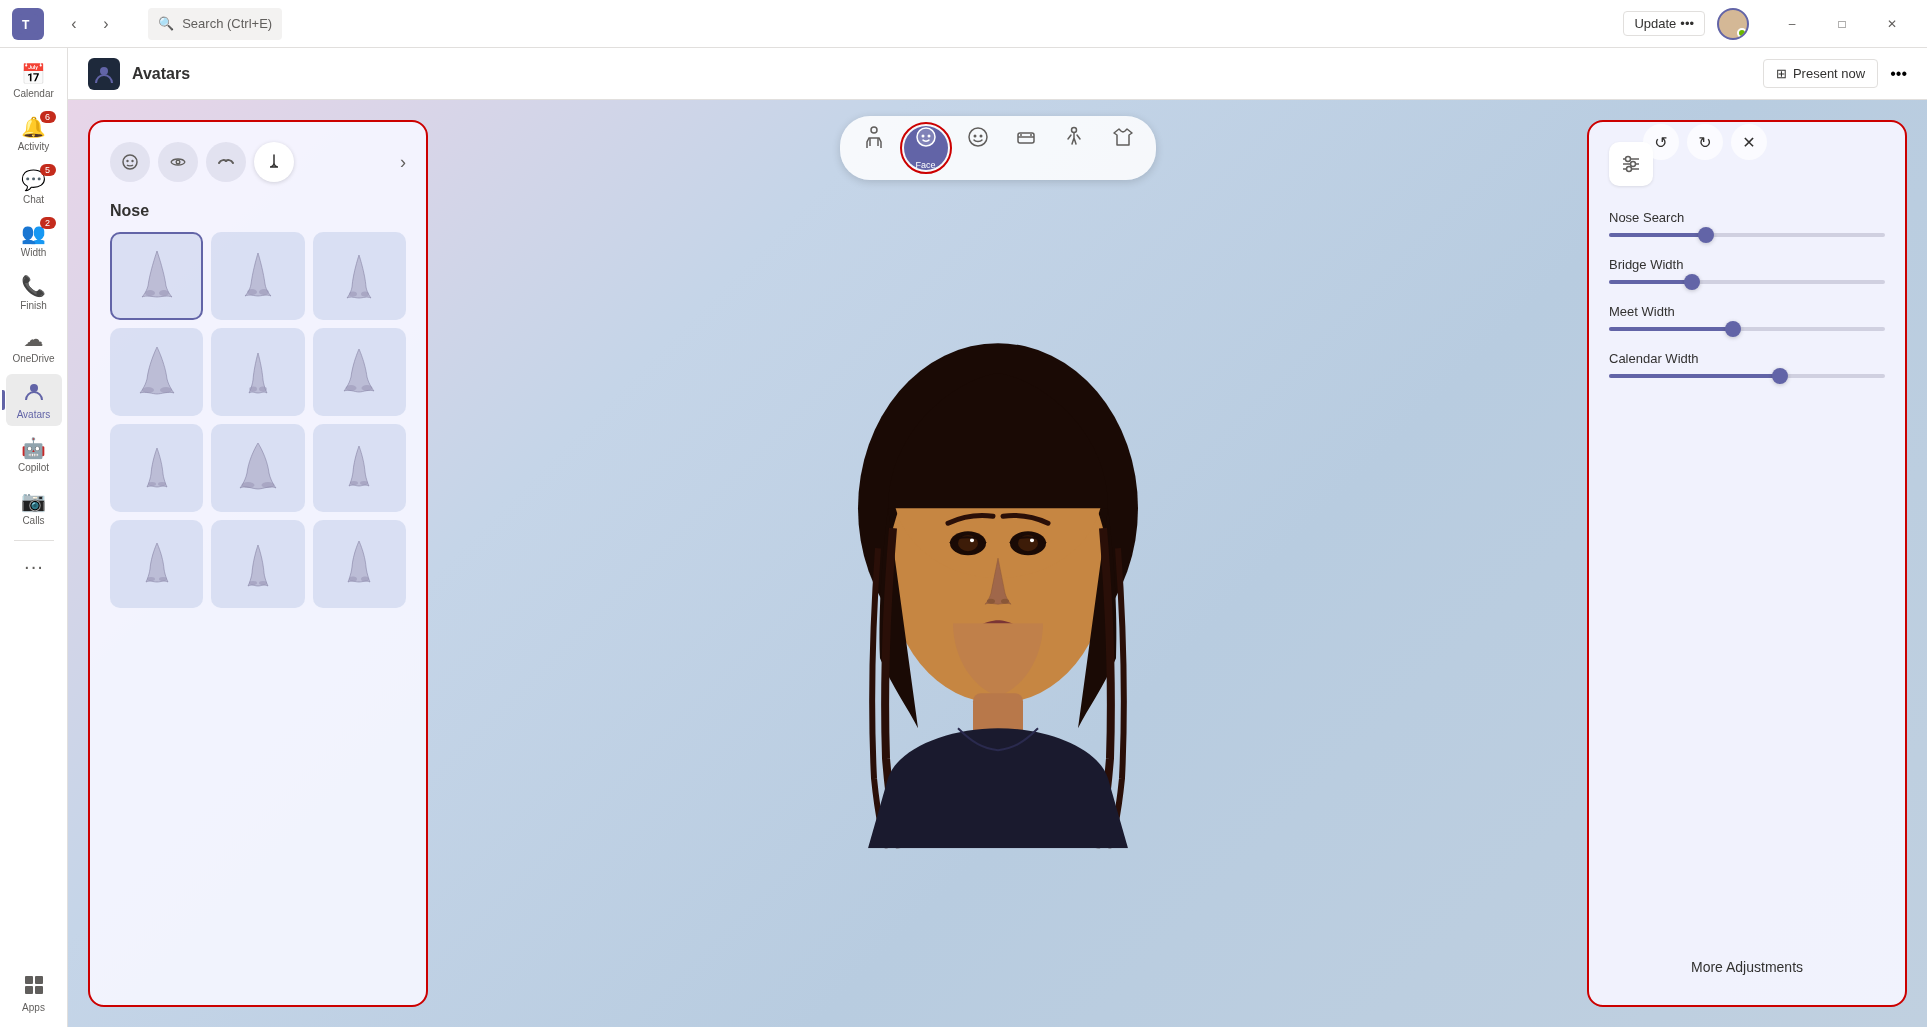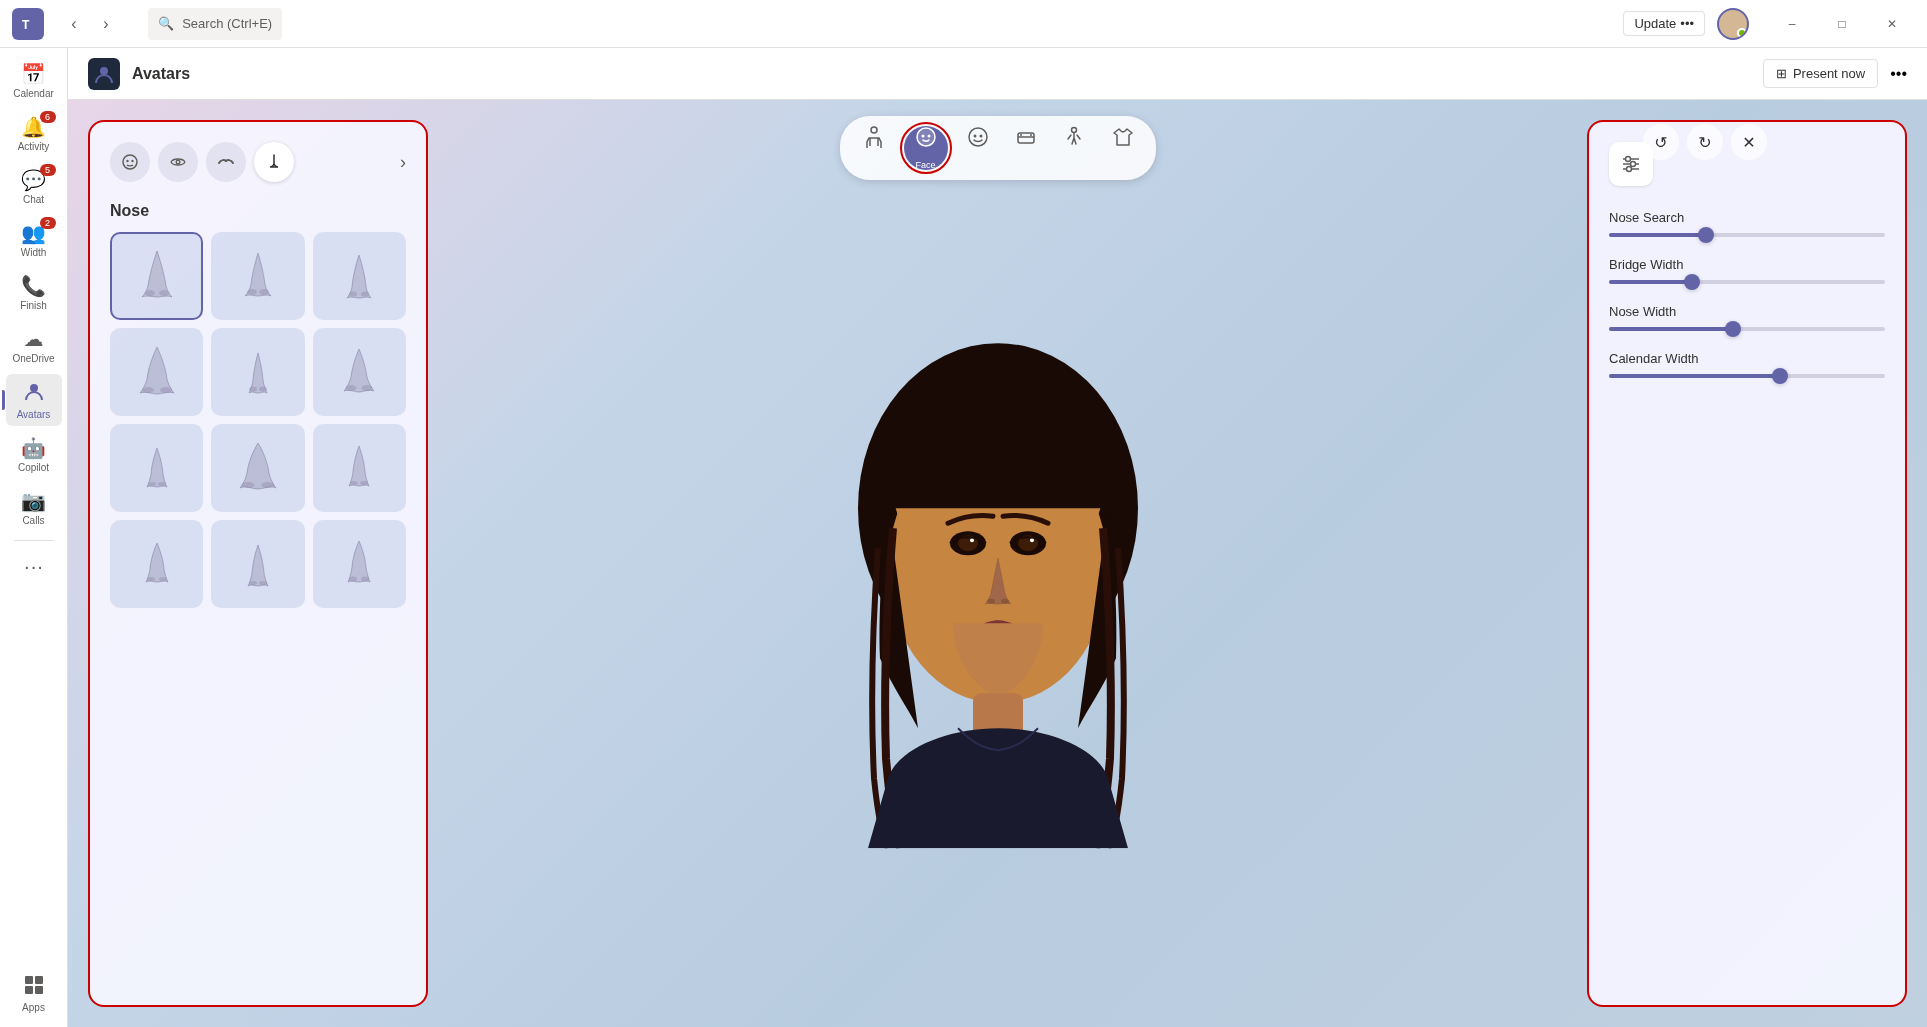--- a/index.html
+++ b/index.html
@@ -701,33 +701,34 @@
 
         <div class="slider-section">
           <div class="slider-label">Bridge Width</div>
           <div class="slider-track">
             <div class="slider-fill" style="width: 30%;"></div>
             <div class="slider-thumb" style="left: 30%;"></div>
           </div>
         </div>
 
         <div class="slider-section">
-          <div class="slider-label">Nose Width</div>
+          <div class="slider-label">Meet Width</div>
           <div class="slider-track">
             <div class="slider-fill" style="width: 45%;"></div>
             <div class="slider-thumb" style="left: 45%;"></div>
           </div>
         </div>
 
         <div class="slider-section">
           <div class="slider-label">Calendar Width</div>
           <div class="slider-track">
             <div class="slider-fill" style="width: 62%;"></div>
             <div class="slider-thumb" style="left: 62%;"></div>
           </div>
         </div>
 
+        <div class="more-adjustments">More Adjustments</div>
       </div>
 
 
     </div>
   </div>
 </div>
 
 </body></html>

